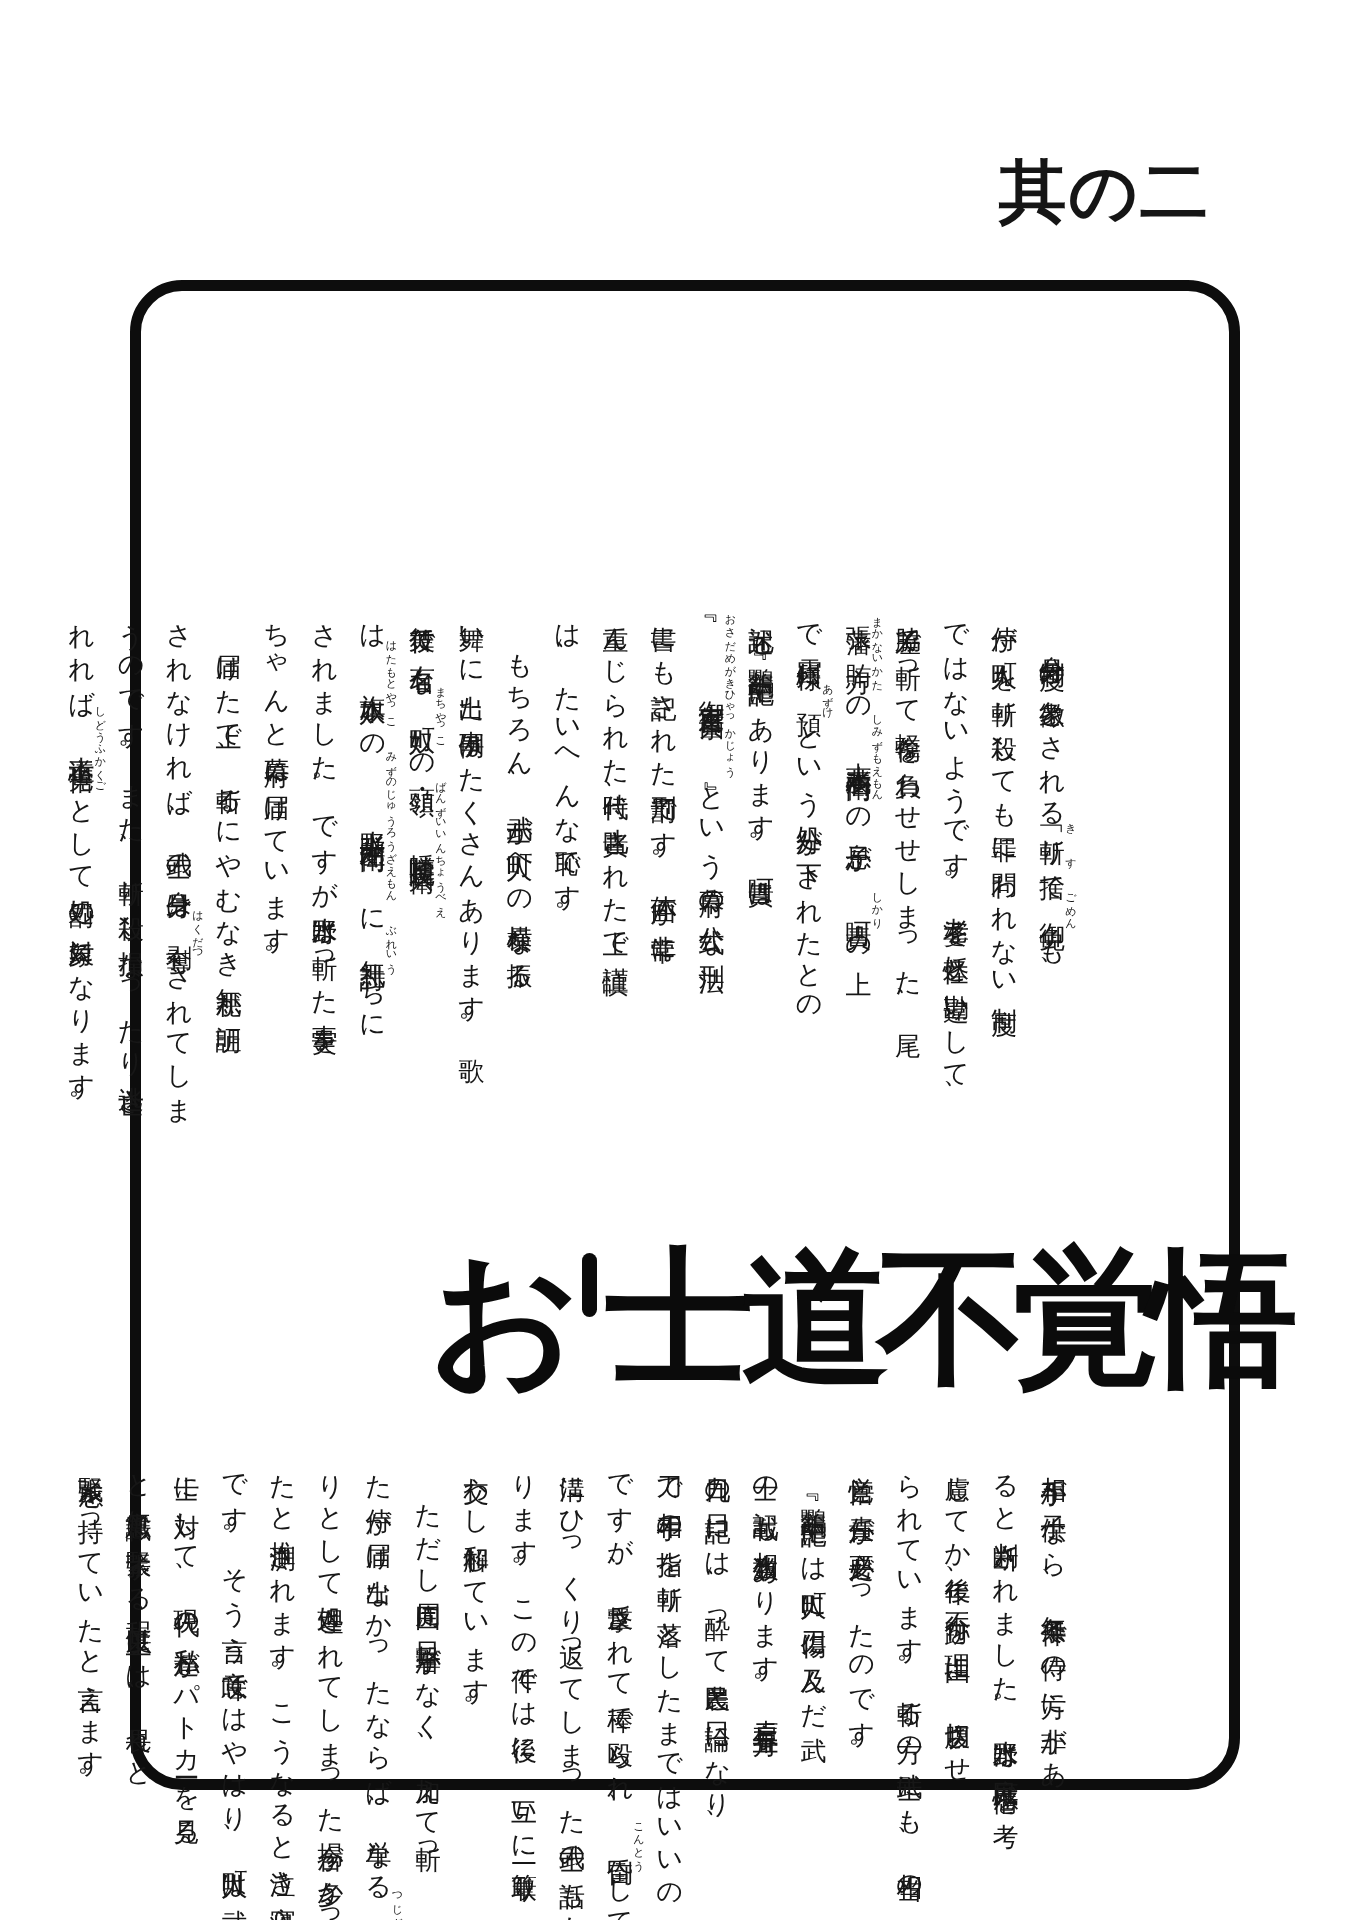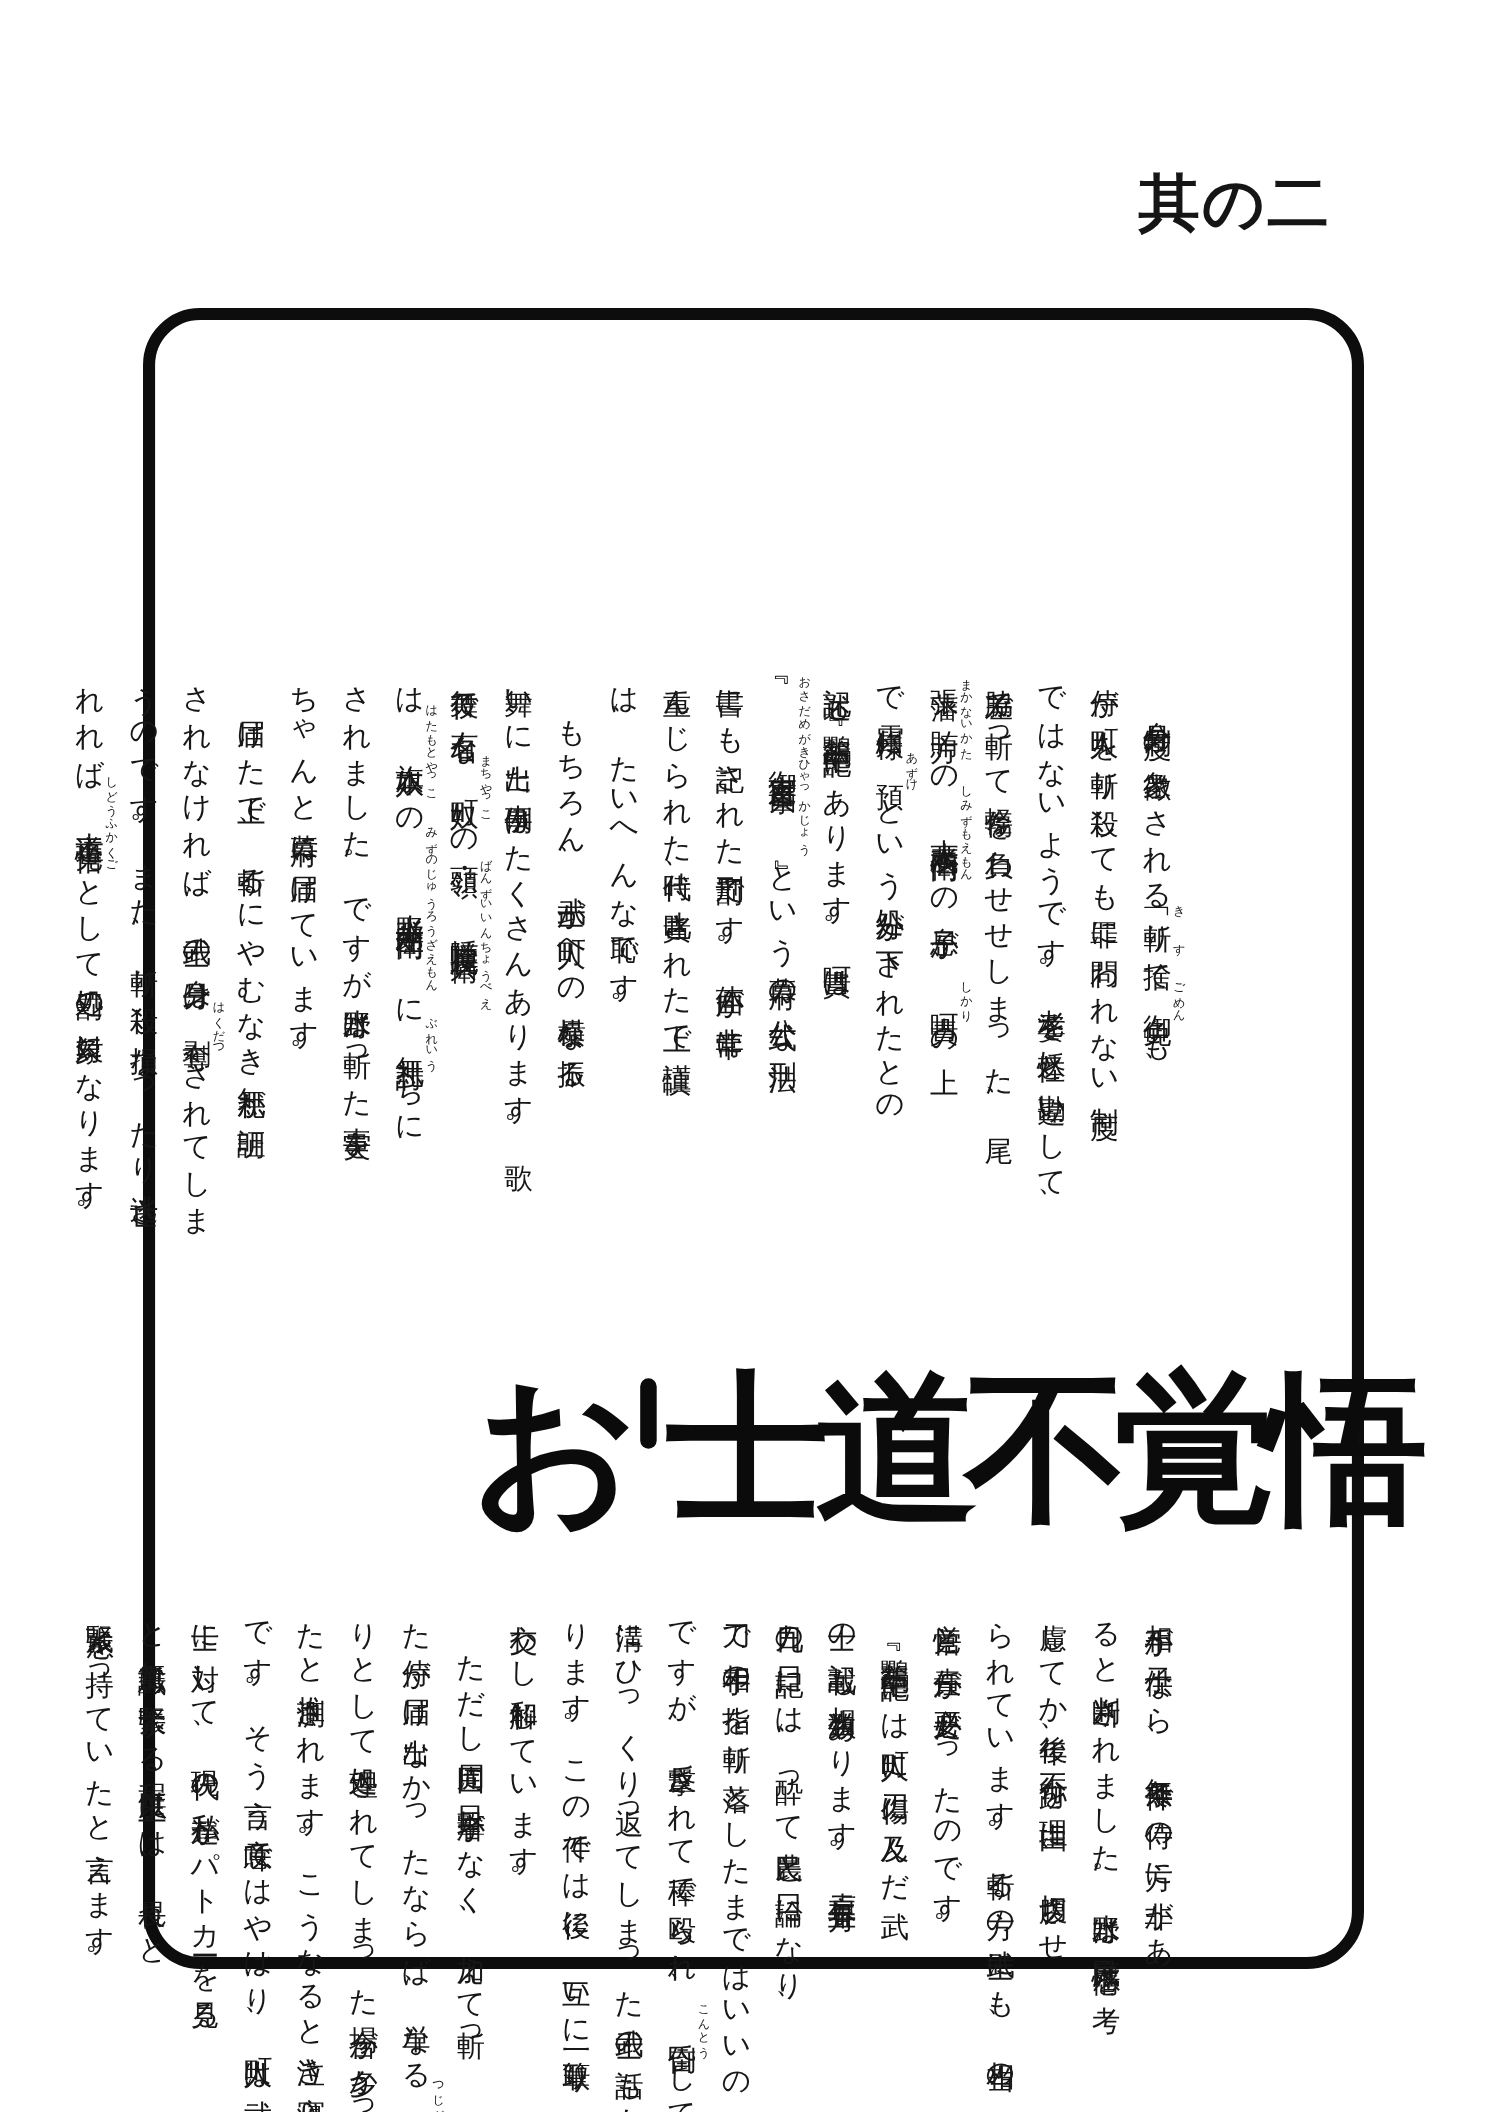--- a/index.html
+++ b/index.html
@@ -16,21 +16,21 @@
     position: relative;
     width: 1357px;
     height: 1920px;
     background: #ffffff;
   }
   
   .page-title {
     position: absolute;
     top: 158px;
     right: 147px;
-    font-size: 56px;
+    font-size: 68px;
     font-weight: bold;
     letter-spacing: 2px;
     line-height: 1;
     white-space: nowrap;
   }
   
   .content-box {
     position: absolute;
     left: 130px;
     top: 280px;

